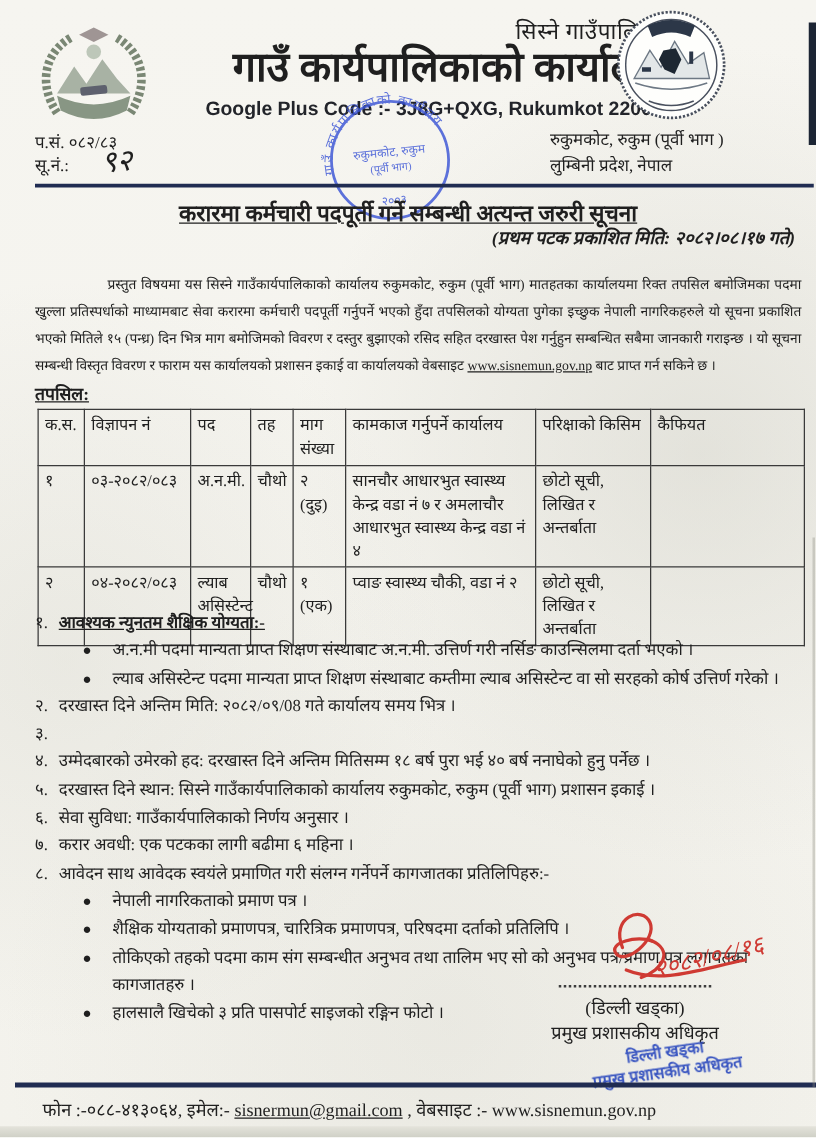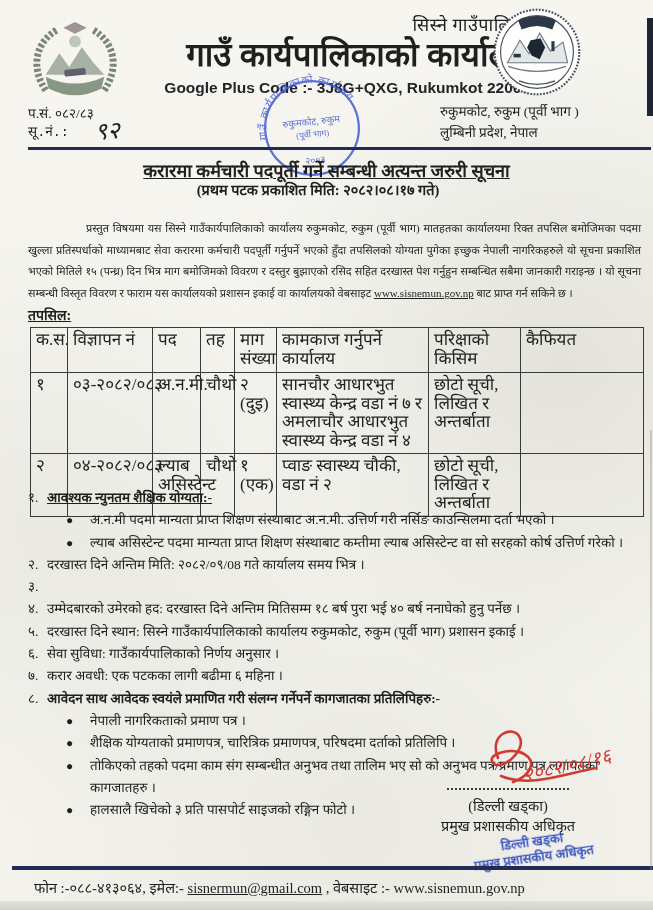--- a/index.html
+++ b/index.html
@@ -15,43 +15,43 @@
   .abs{position:absolute;}
   
   .emblem-left{left:26px;top:18px;width:98px;height:90px;}
   .emblem-right{left:492px;top:6px;width:90px;height:92px;}
   .head-center{left:112px;top:12px;width:418px;text-align:right;}
   .muni-name{font-size:18px;letter-spacing:.5px;}
   .office-name{font-size:33px;font-weight:bold;line-height:1.2;}
   .plus-code{font-family:"Liberation Sans",sans-serif;font-weight:bold;font-size:15.5px;color:#22242a;margin-top:3px;}
   .stamp-header{left:256px;top:70px;width:112px;height:116px;opacity:.82;transform:rotate(-6deg);}
   .ref-block{left:28px;top:104px;font-size:13.5px;line-height:19px;}
-  .serial-row{display:flex;align-items:flex-end;font-family:Liberation Mono, monospace;}
+  .serial-row{display:flex;align-items:center;}
   .serial-hand{font-size:24px;font-style:italic;margin-left:26px;margin-top:-4px;transform:rotate(-5deg);}
   .addr-block{left:440px;top:101px;width:205px;font-size:13.5px;line-height:21px;}
   .edge-strip{right:0;top:18px;width:6px;height:98px;background:#1c2534;}
   .rule-top{left:28px;top:147px;width:623px;height:3px;background:#202c52;}
   
   .notice-title{left:0;top:158px;width:653px;text-align:center;font-size:18px;font-weight:bold;text-decoration:underline;}
-  .notice-sub{left:0;top:179px;width:636px;text-align:center;font-size:14.5px;font-weight:bold;}
+  .notice-sub{left:0;top:179px;width:636px;text-align:right;font-size:14.5px;font-weight:bold;font-style:italic;}
   .para{left:28px;top:218px;width:613px;font-size:11px;line-height:21.6px;text-align:justify;text-indent:58px;}
   .ulink{text-decoration:underline;}
   .tapasil{left:28px;top:305px;font-size:14px;font-weight:bold;text-decoration:underline;text-align:center;}
   
-  .vac-table{position:absolute;left:30px;top:327px;width:613px;border-collapse:collapse;table-layout:fixed;font-size:17px;padding-left:47px;}
+  .vac-table{position:absolute;left:30px;top:327px;width:613px;border-collapse:collapse;table-layout:fixed;font-size:13px;padding-left:47px;}
   .vac-table th,.vac-table td{border:1.6px solid #3a3a3a;vertical-align:top;text-align:left;padding:3px 5px;font-weight:normal;line-height:18.5px;}
   .vac-table th{height:38px;}
   .row1 td{height:58px;}
   .row2 td{height:42px;}
   
   .terms{left:28px;top:487px;width:618px;font-size:13.4px;line-height:22.3px;}
   .term-line{display:flex;}
   .term-num{width:19px;flex:none;}
   .term-label-strong{font-weight:bold;text-decoration:underline;}
-  .term-label-bold{font-weight:bold;}
+  .term-label-bold{font-weight:normal;}
   .bullet-line{display:flex;padding-left:38px;}
   .bullet-dot{width:24px;flex:none;font-size:12px;}
   
   .sig-scribble{left:468px;top:718px;width:175px;height:78px;}
   .sig-dots{left:447px;top:788px;width:122px;border-bottom:2.2px dotted #3c3c3c;height:0;}
   .sig-name{left:400px;top:795px;width:216px;text-align:center;font-size:14.5px;}
   .sig-title{left:396px;top:815px;width:224px;text-align:center;font-size:14.5px;}
   .sig-stamp{left:428px;top:834px;width:210px;text-align:center;color:#2746bd;font-weight:bold;
              transform:rotate(-8deg);font-size:13px;line-height:16px;opacity:.9;filter:blur(.2px);}
   

